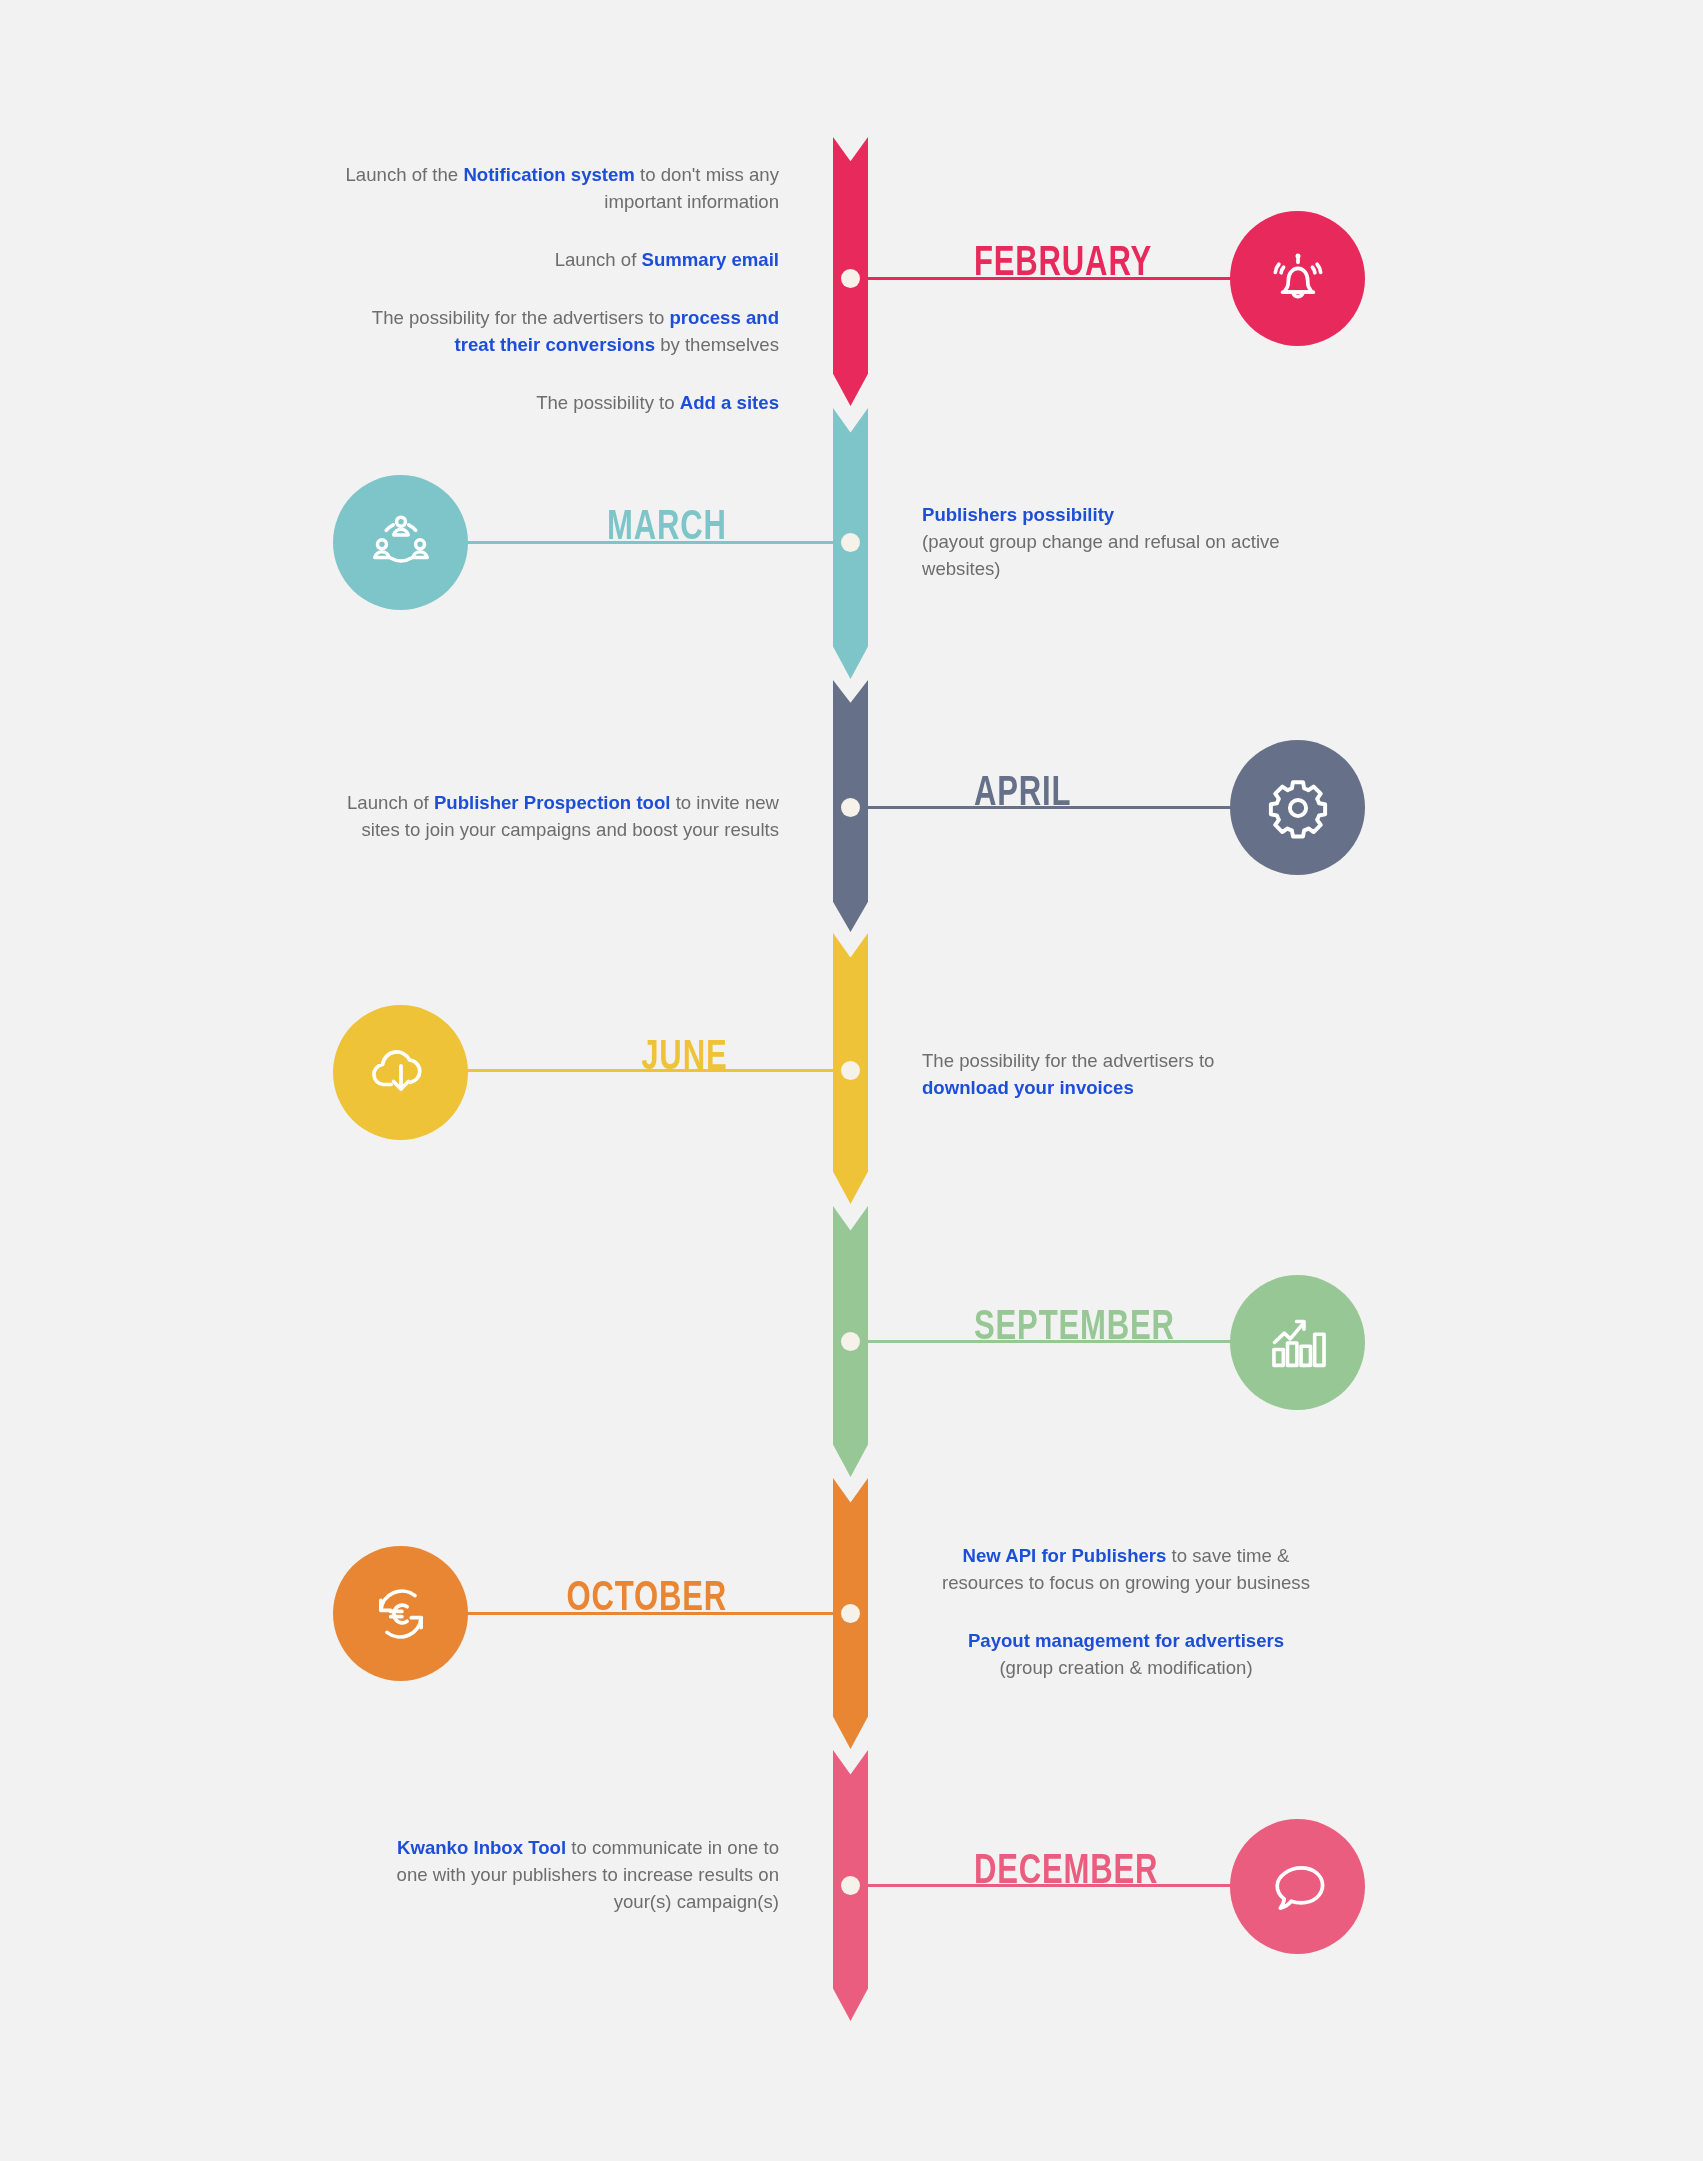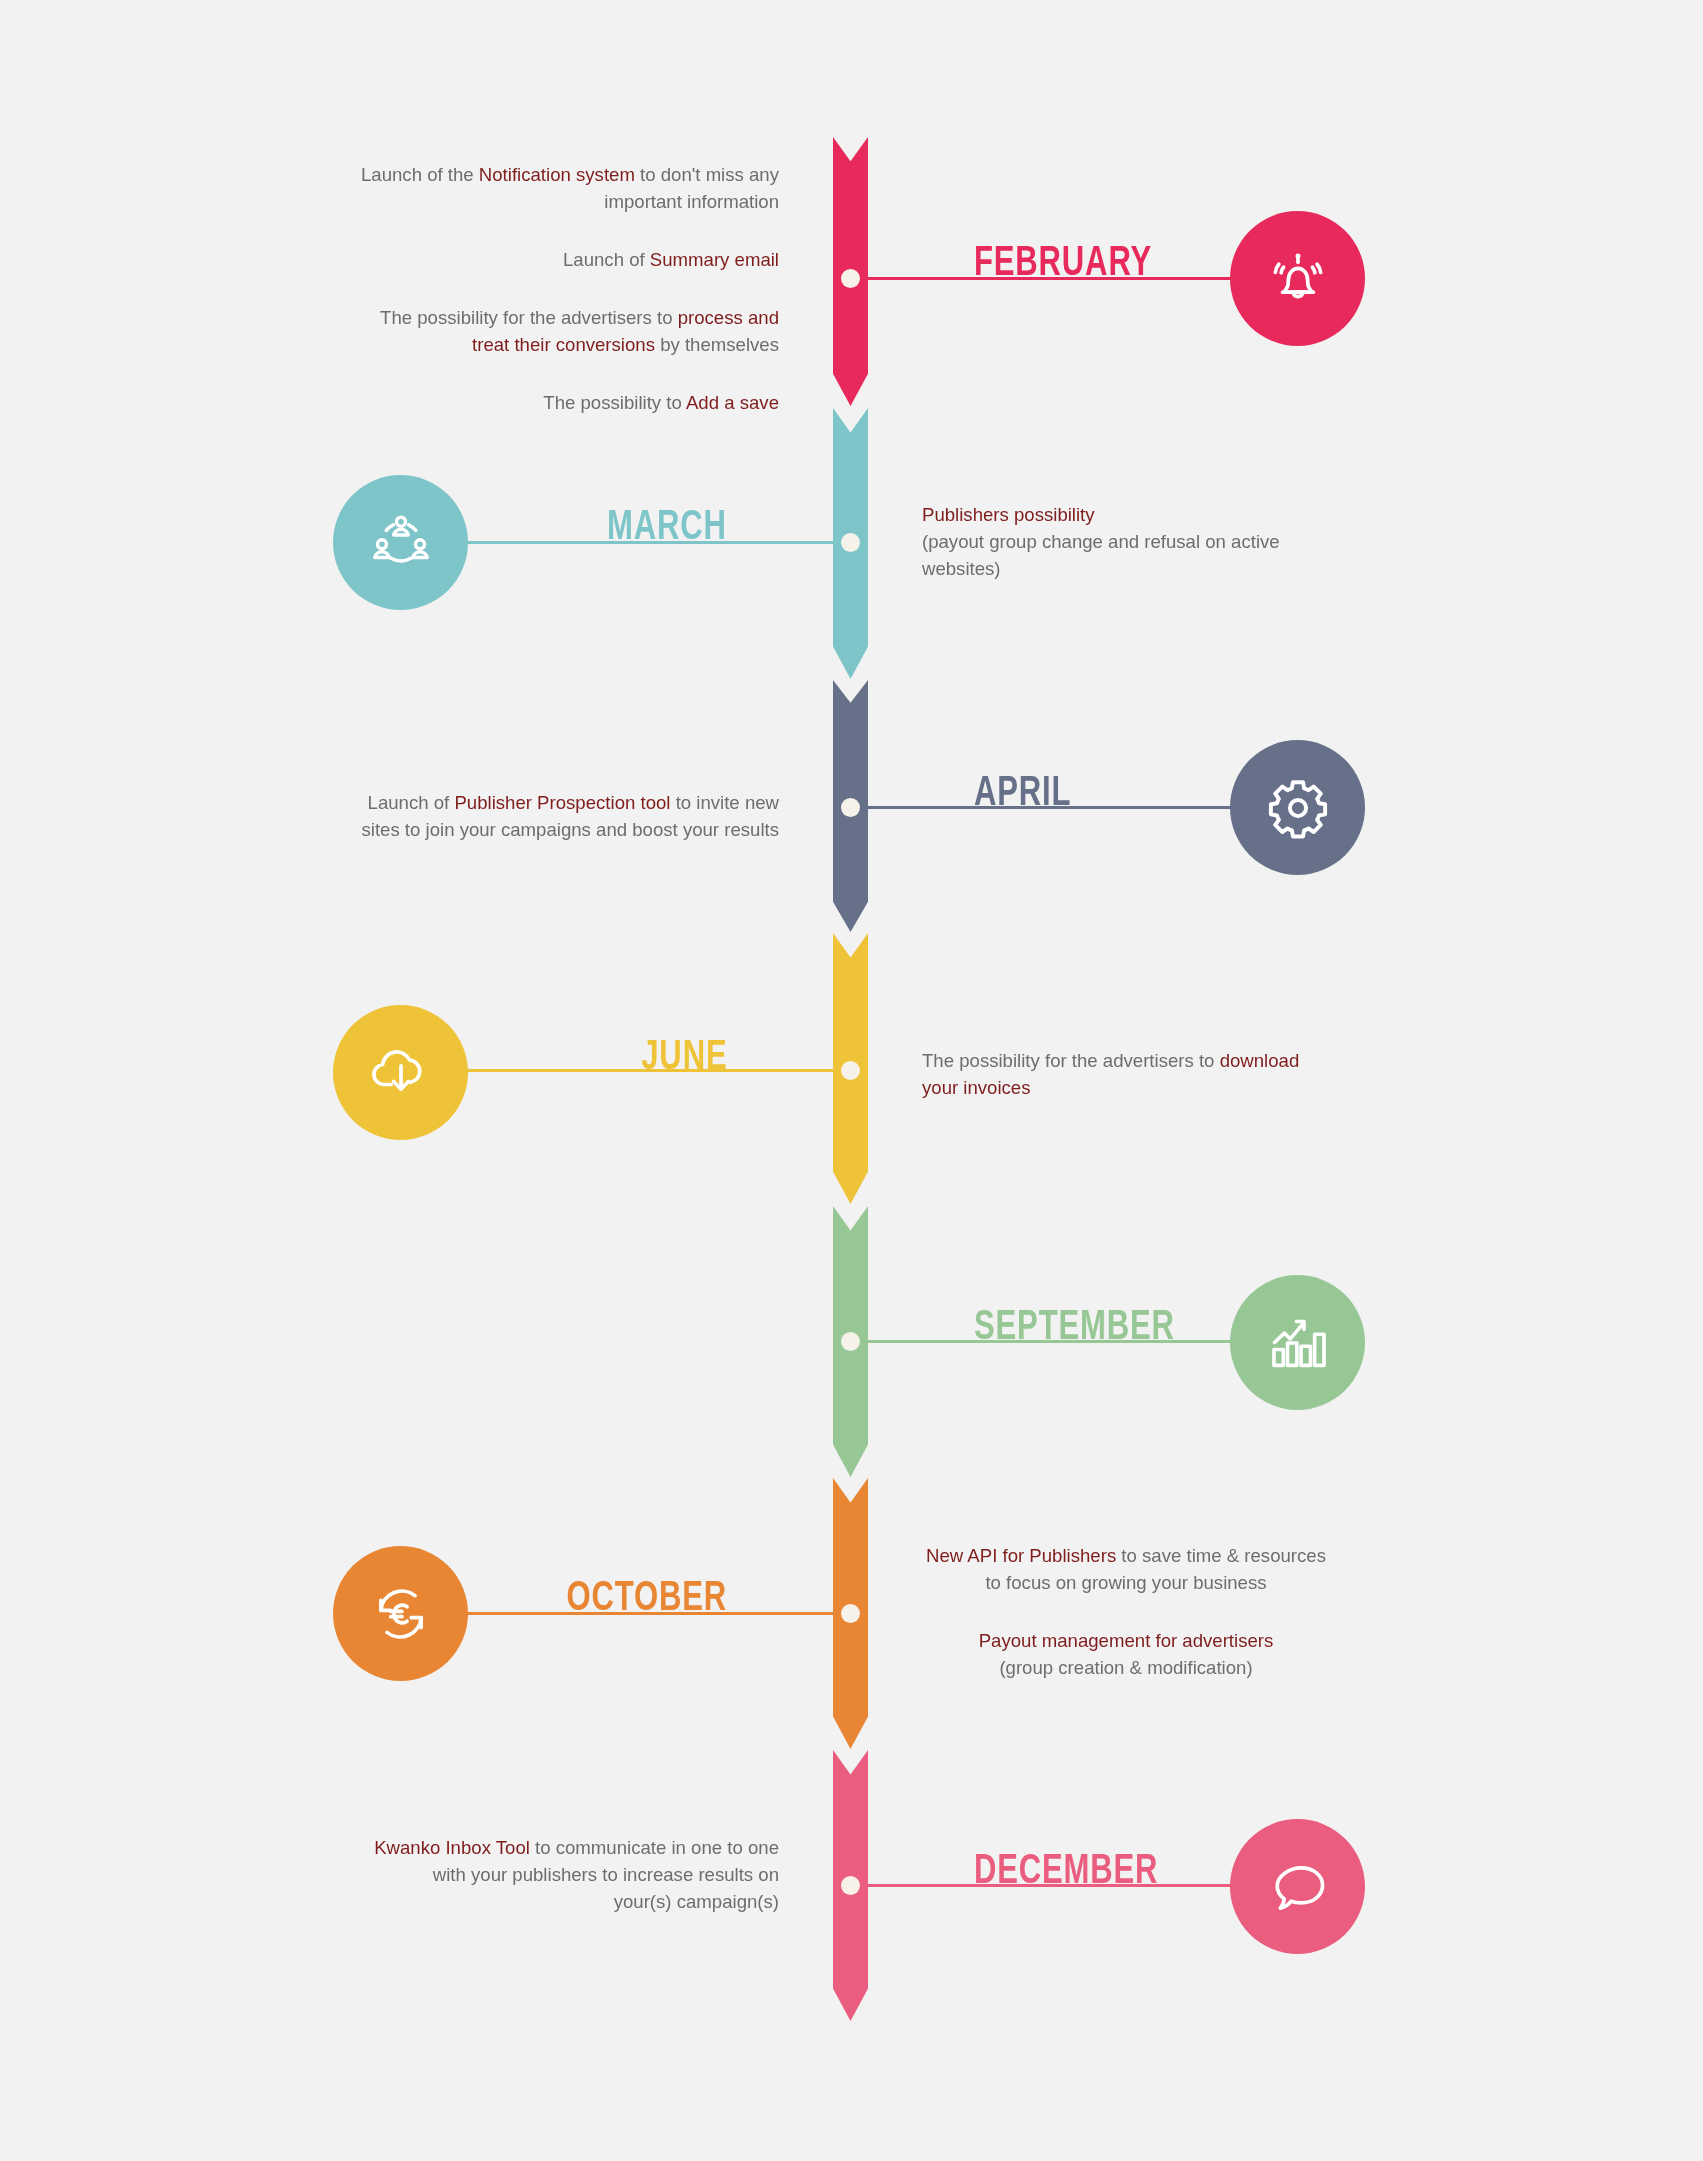--- a/index.html
+++ b/index.html
@@ -89,21 +89,21 @@
   
   .txt-block {
     position: absolute;
     font-size: 18.6px;
     line-height: 1.45;
     color: #6d6d6d;
     z-index: 3;
   }
   .txt-block p { margin: 0; }
   .txt-block p + p { margin-top: 17.5px; }
-  .txt-block b { color: #7f1d1d; font-weight: 400; }
+  .txt-block b { color: #1d4ed8; font-weight: 700; }
   .txt-left  { text-align: right; }
   .txt-right { text-align: left; }
   .gap p + p { margin-top: 31px; }
 </style>
 </head>
 <body>
 
 <div id="timeline">
     <div class="spine-seg" style="top:137px;height:269px;z-index:2;">
       <div class="spine-body" style="background:#e8295c;"></div>
@@ -121,21 +121,21 @@
       <path d="M49.5 18.5c1.8 2 2.9 4.6 3.2 7.4M45.2 21.2c1.2 1.4 2 3.2 2.2 5.1"></path>
     </svg>
       </span>
     </div>
     <div class="node-dot" style="top:269px;"></div>
     <div class="month-label right-side" style="left:974px;top:240px;color:#e8295c;">FEBRUARY</div>
     <div class="txt-block txt-left gap" style="right:925px;top:162px;width:437px;">
       <p>Launch of the <b>Notification system</b> to don't miss any important information</p>
       <p>Launch of <b>Summary email</b></p>
       <p>The possibility for the advertisers to <b>process and treat their conversions</b> by themselves</p>
-      <p>The possibility to <b>Add a save</b></p>
+      <p>The possibility to <b>Add a sites</b></p>
     </div>
     <div class="spine-seg" style="top:408px;height:271px;z-index:2;">
       <div class="spine-body" style="background:#7ec5c9;"></div>
     </div>
     <div class="connector" style="left:464px;width:386px;top:541px;background:#7ec5c9;"></div>
     <div class="icon-bubble" style="left:333px;top:475px;background:#7ec5c9;">
       <span>
         <svg viewBox="0 0 64 64" fill="none" stroke="#fff" stroke-width="3.2" stroke-linecap="round" stroke-linejoin="round">
       <path d="M18.5 20.5A19 19 0 0 1 25 15.4"></path>
       <path d="M39 15.4a19 19 0 0 1 6.5 5.1"></path>

